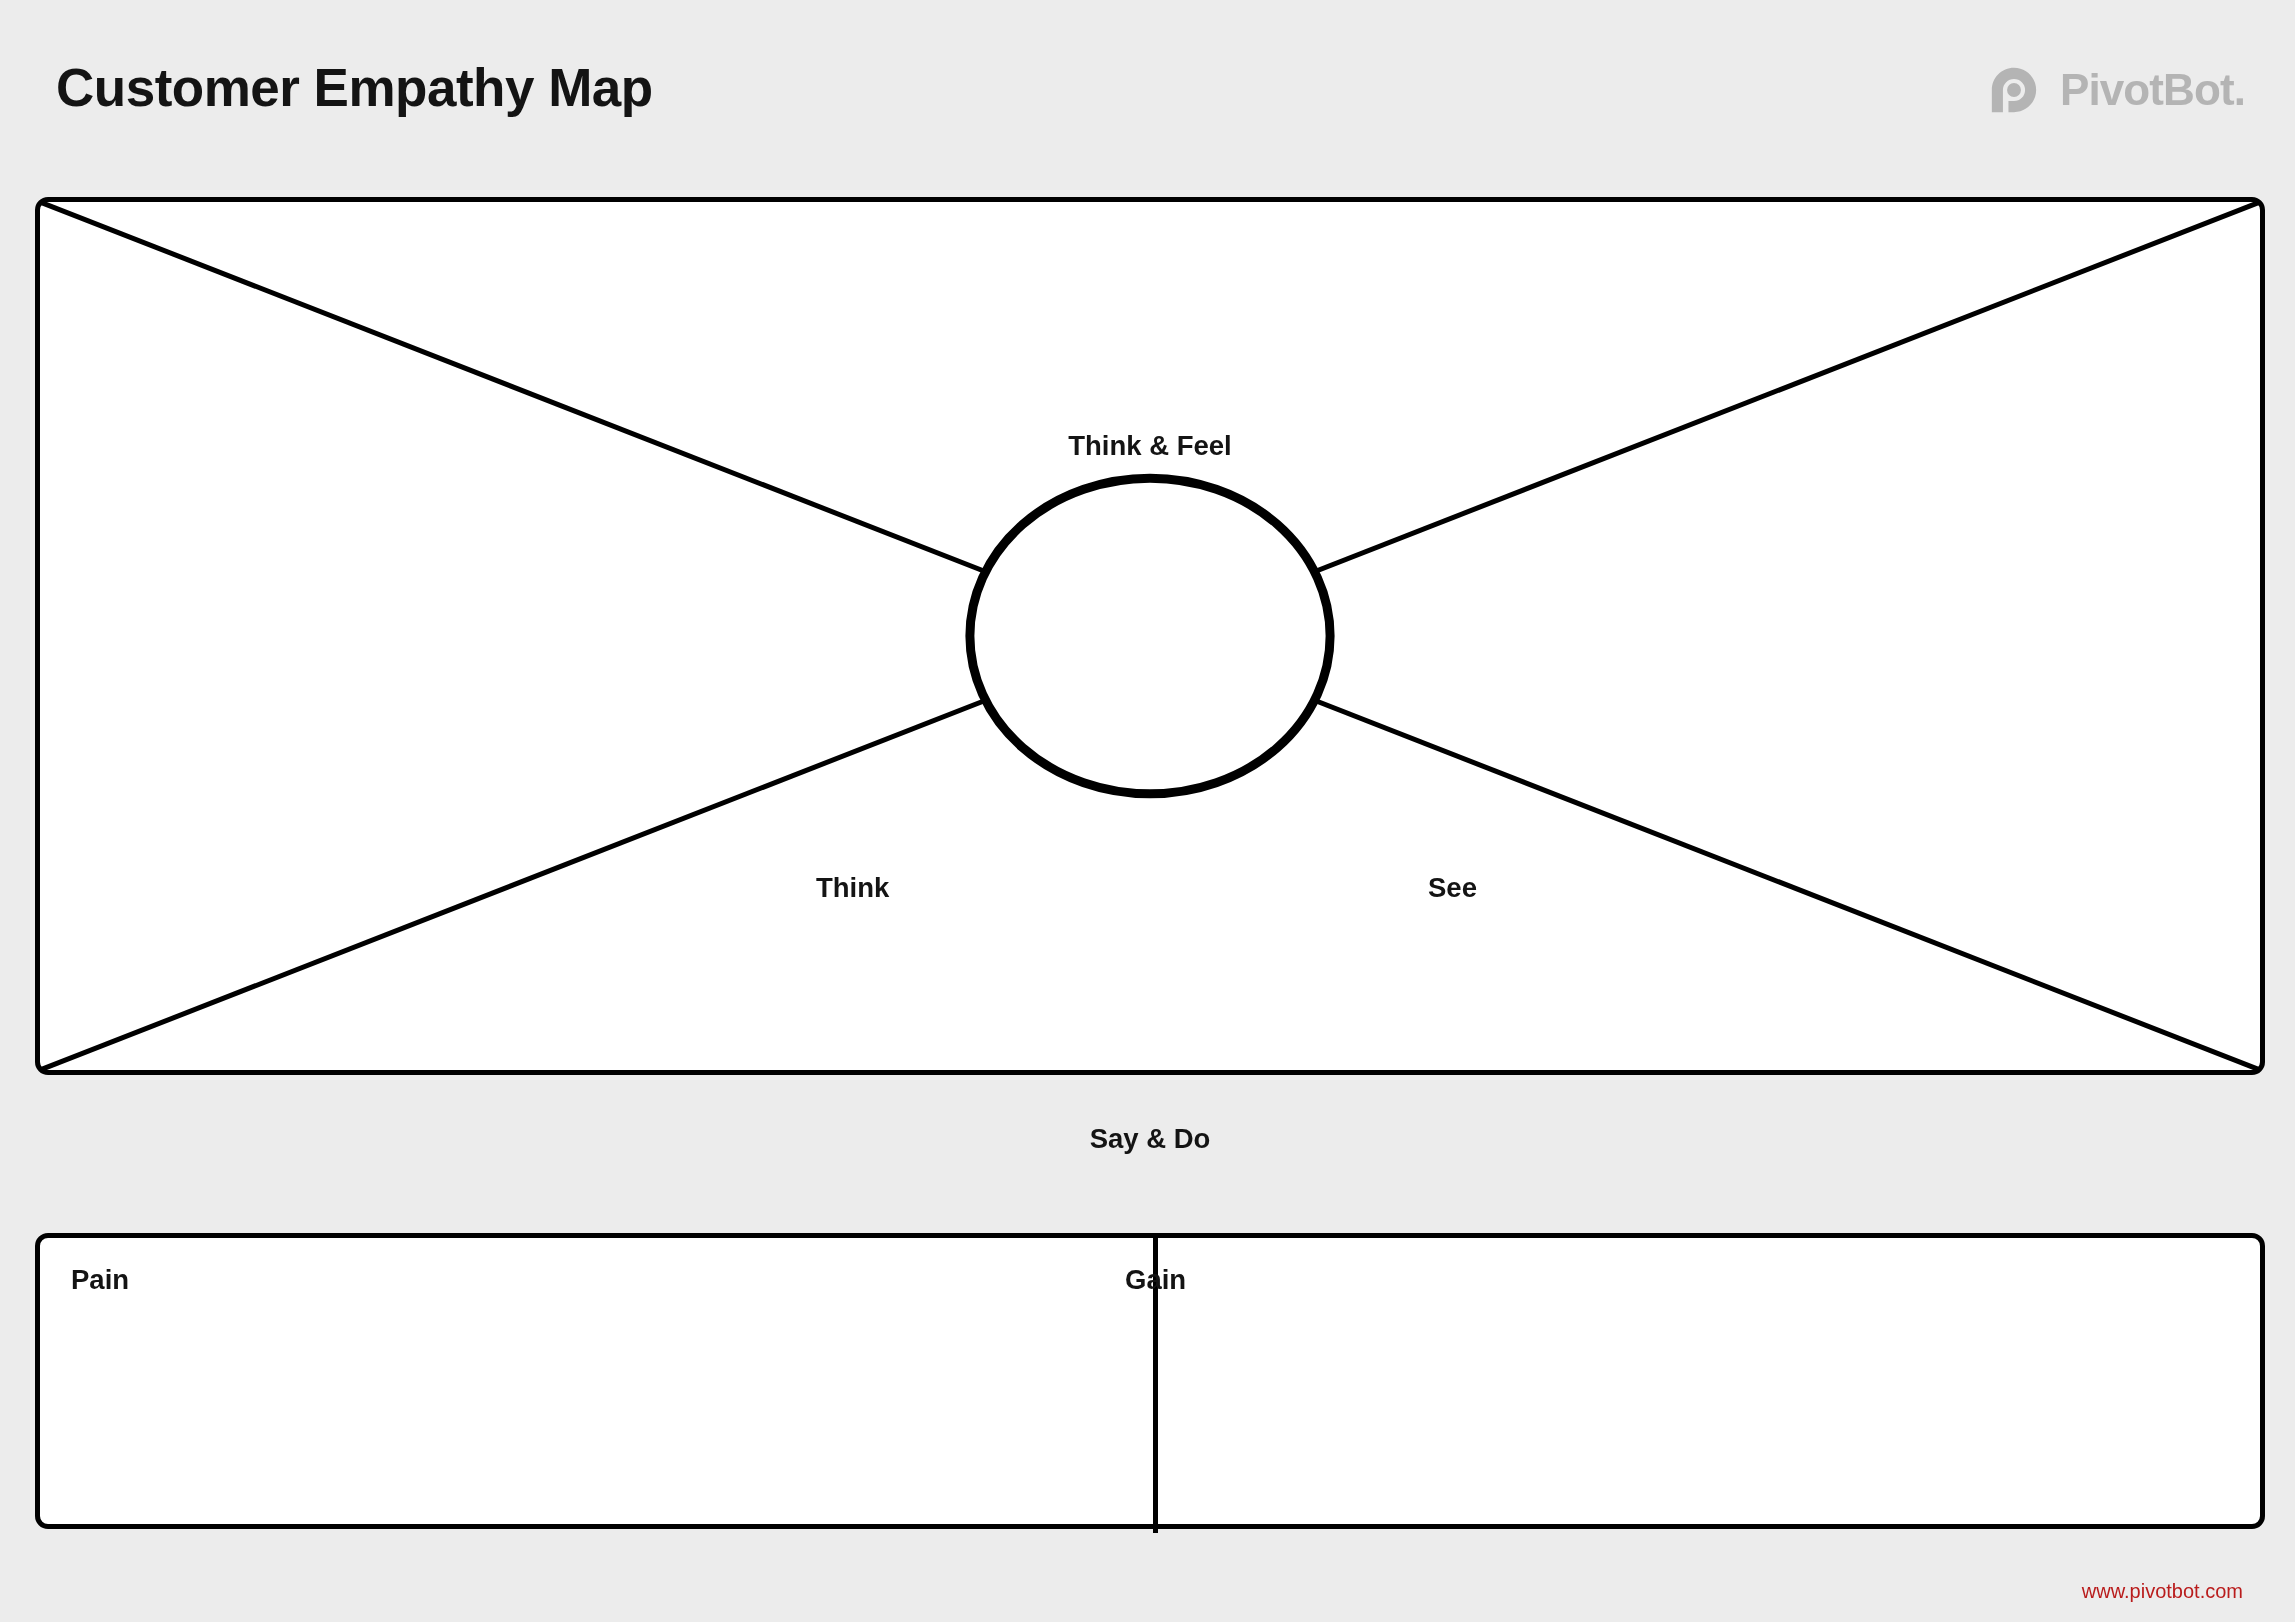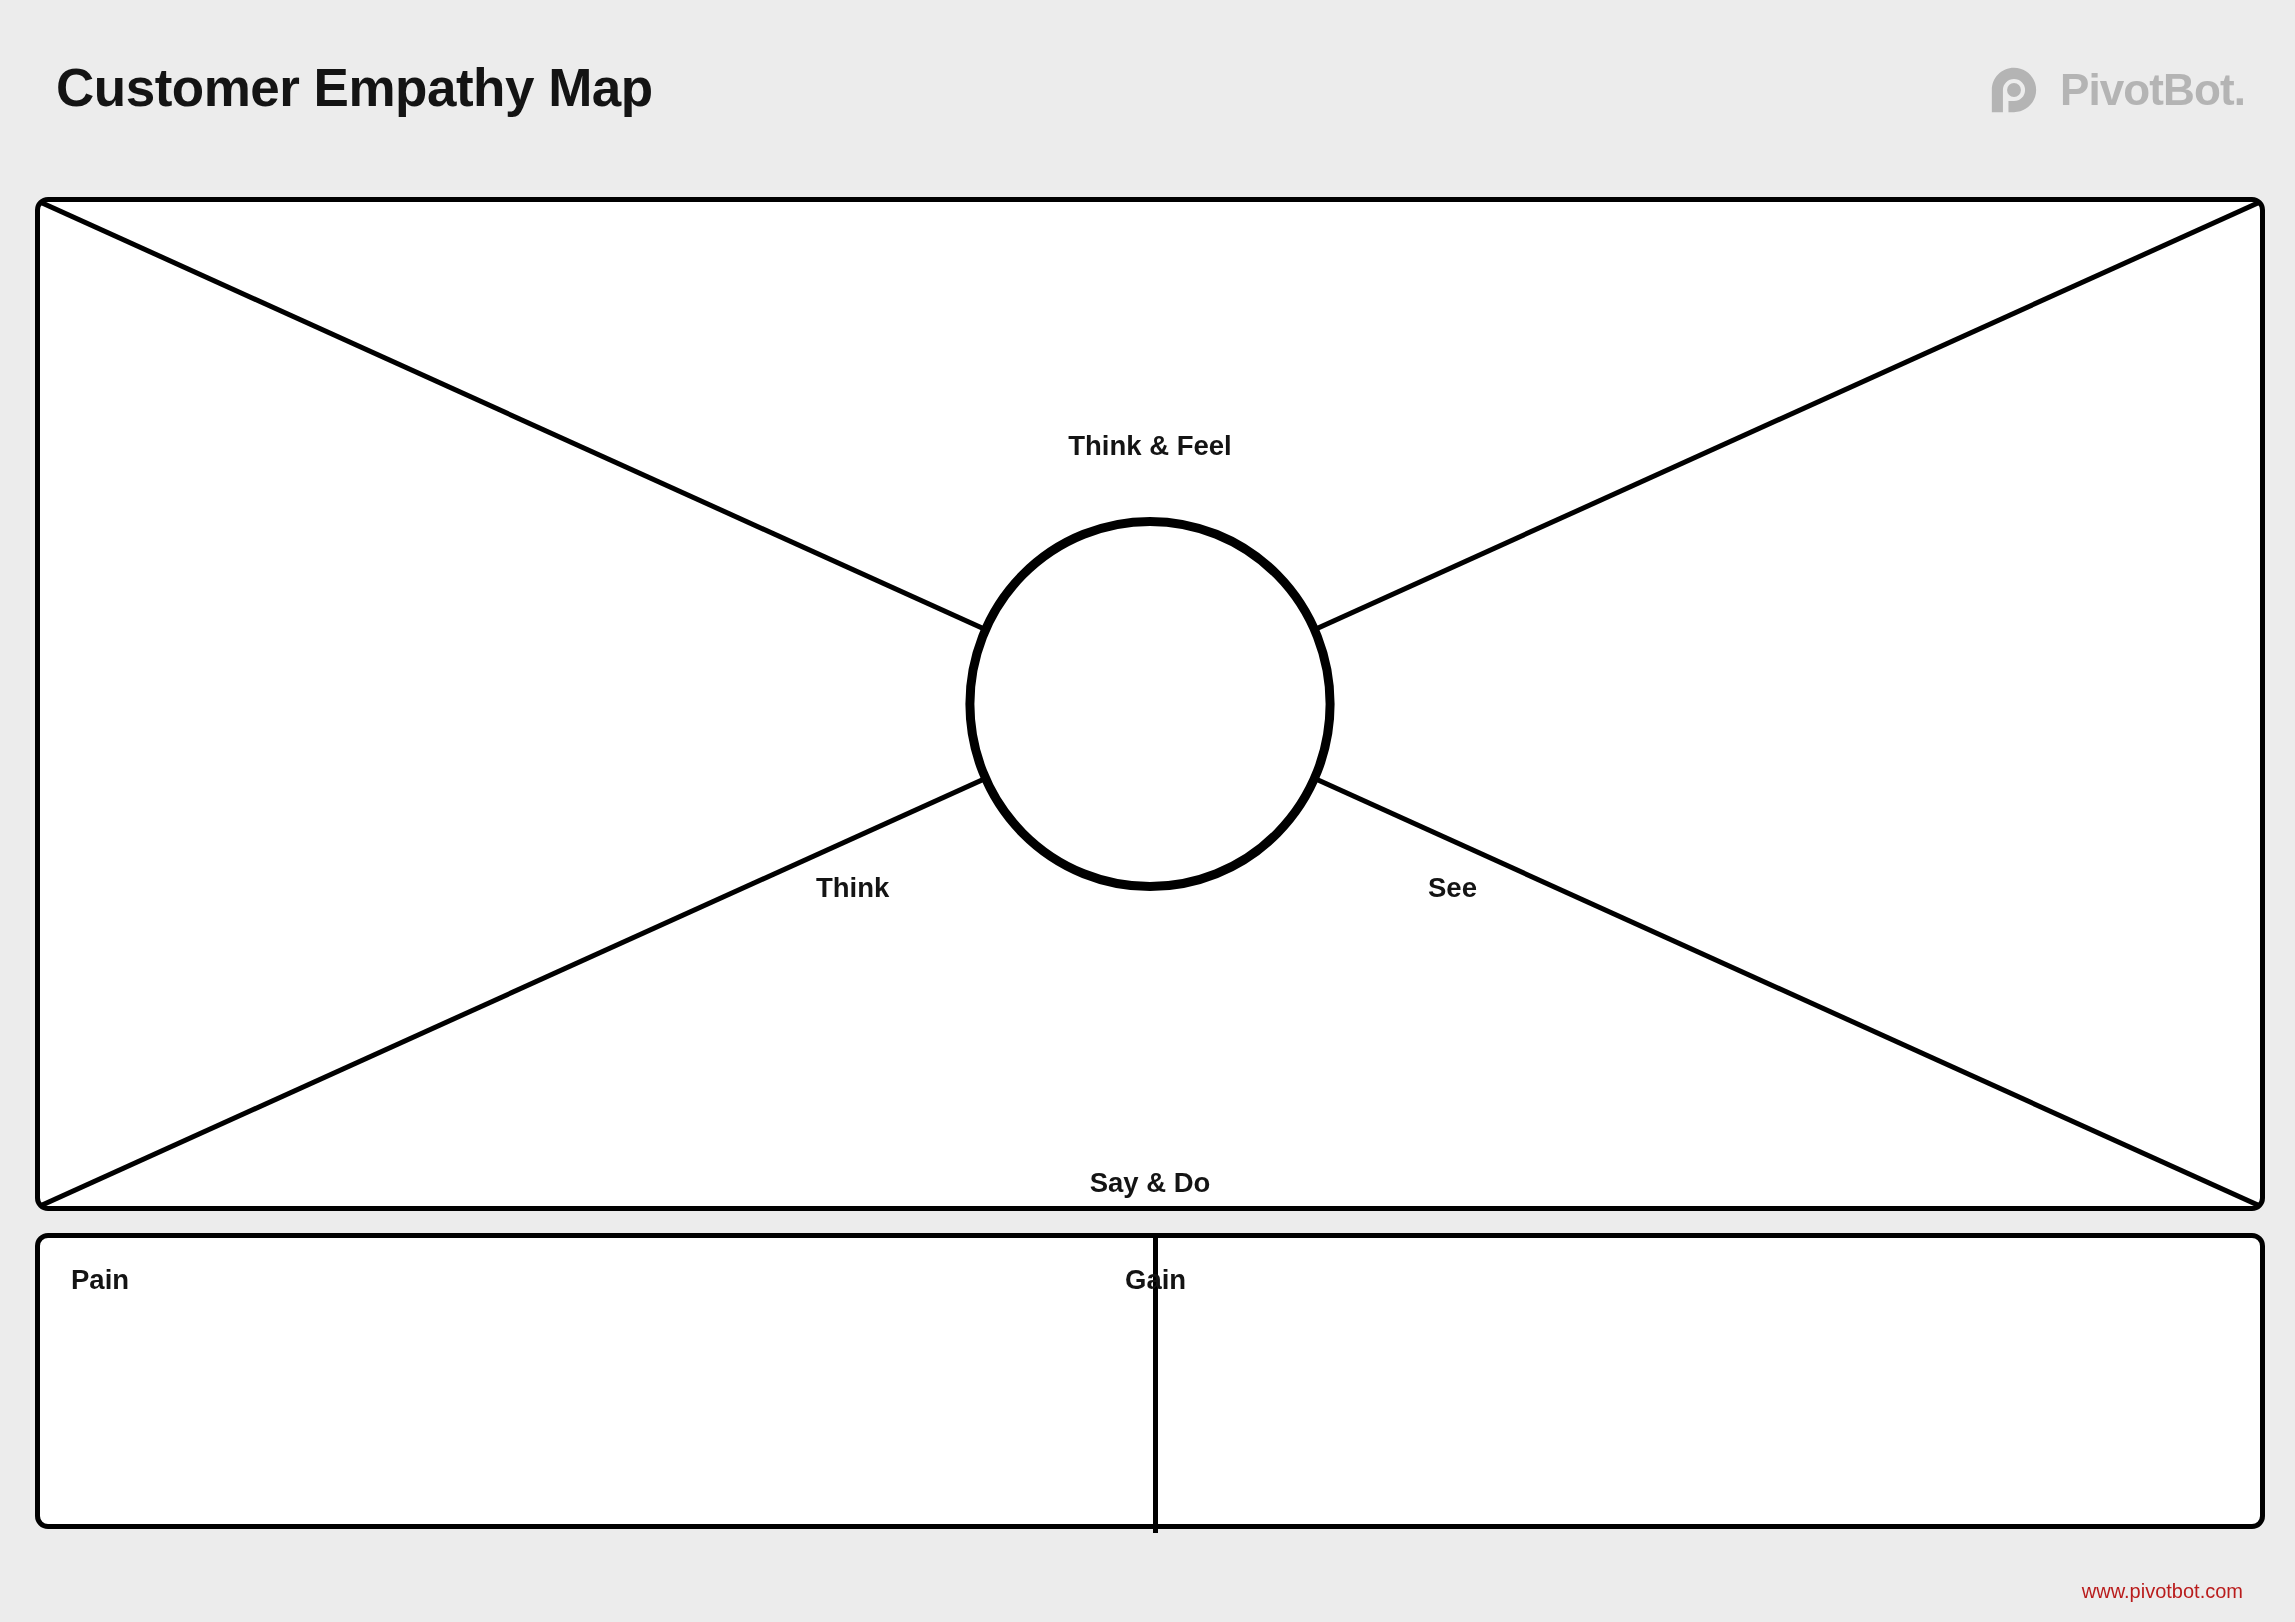--- a/index.html
+++ b/index.html
@@ -55,21 +55,21 @@
     line-height: 1;
     white-space: nowrap;
   }
 
   
   .map-panel {
     position: absolute;
     left: 35px;
     top: 197px;
     width: 2230px;
-    height: 1014px;
+    height: 878px;
     background: #ffffff;
     border: 5.5px solid #000000;
     border-radius: 13px;
     box-sizing: border-box;
   }
   .map-svg {
     position: absolute;
     left: 0;
     top: 0;
     width: 100%;
@@ -78,21 +78,21 @@
   }
 
   .quad-label {
     position: absolute;
     font-size: 27.5px;
     font-weight: bold;
     color: #141414;
     white-space: nowrap;
   }
   .quad-think  { left: 50%; top: 228px;  transform: translateX(-50%); }
-  .quad-say    { left: 50%; top: 965px; transform: translateX(-50%); }
+  .quad-say    { left: 50%; top: 921px; transform: translateX(-50%); }
   .quad-hear   { left: 776px;  top: 670px; }
   .quad-see    { left: 1388px; top: 670px; }
 
   
   .pg-panel {
     position: absolute;
     left: 35px;
     top: 1233px;
     width: 2230px;
     height: 296px;

